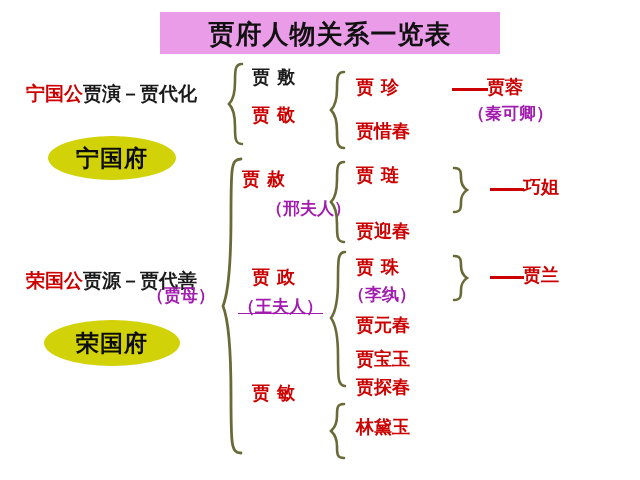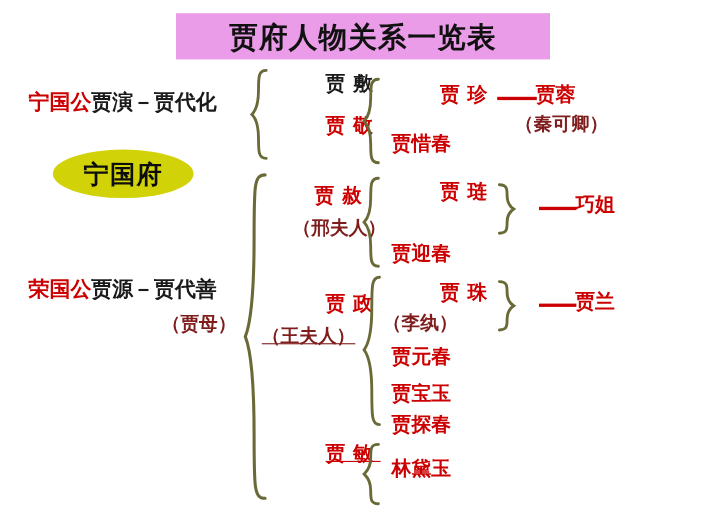--- a/index.html
+++ b/index.html
@@ -48,27 +48,27 @@
 
   
   .node {
     white-space: nowrap;
     font-family: "DejaVu Serif", "Liberation Serif", serif;
     font-weight: bold;
     line-height: 1.05;
   }
   .red   { color: #cc0000; }
   .black { color: #1a1a1a; }
-  .blue  { color: #7f1d1d; }
+  .blue  { color: #a21caf; }
 
   .s20 { font-size: 19px; }
   .s19 { font-size: 18px; }
   .s18 { font-size: 17px; }
 
-  .spaced { letter-spacing: 7px; margin-left: 44px; }
+  .spaced { letter-spacing: 7px; }
 
   
   .oval {
     border-radius: 50%;
     background: #d2d209;
     display: flex;
     align-items: center;
     justify-content: center;
     font-family: "DejaVu Serif", "Liberation Serif", serif;
     font-size: 23px;
@@ -116,25 +116,26 @@
     </svg>
   </div>
 
   <div class="abs node s19 red spaced" style="left:356px; top:78px;text-align:center;">贾珍</div>
   <div class="abs node s19 red" style="left:356px; top:122px;text-align:center;">贾惜春</div>
 
   <div class="abs dash-line" style="left:452px; top:88px; width:36px;"></div>
   <div class="abs node s19 red" style="left:487px; top:78px;">贾蓉</div>
   <div class="abs node s18 blue" style="left:468px; top:105px;">（秦可卿）</div>
 
-  <div class="abs node s20" style="left:26px; top:254px;text-align:right;">
+  <div class="abs node s20" style="left:26px; top:271px;text-align:right;">
     <span class="red">荣国公</span><span class="black">贾源－贾代善</span>
   </div>
   <div class="abs node s18 blue" style="left:147px; top:287px;">（贾母）</div>
 
+  <div class="abs oval" style="left:44px; top:320px; width:136px; height:46px;">荣国府</div>
 
   <div class="abs brace" style="left:222px; top:156px;">
     <svg width="22" height="300" viewBox="0 0 22 300">
       <path d="M19 3 C9 3 9 12 9 60 C9 118 5 140 1 150 C5 160 9 182 9 240 C9 288 9 297 19 297" fill="none" stroke="#6a6a38" stroke-width="2.8" stroke-linecap="round"></path>
     </svg>
   </div>
 
   <div class="abs node s19 red spaced" style="left:242px; top:170px;">贾赦</div>
   <div class="abs node s18 blue" style="left:238px; top:200px;margin-left:28px;">（邢夫人）</div>
 
@@ -171,21 +172,21 @@
   <div class="abs node s19 red" style="left:356px; top:378px;">贾探春</div>
 
   <div class="abs brace" style="left:452px; top:254px;">
     <svg width="16" height="48" viewBox="0 0 16 48">
       <path d="M2 2 C9 2 9 6 9 12 C9 19 12 22 15 24 C12 26 9 29 9 36 C9 42 9 46 2 46" fill="none" stroke="#6a6a38" stroke-width="2.6" stroke-linecap="round"></path>
     </svg>
   </div>
   <div class="abs dash-line" style="left:490px; top:276px; width:34px;"></div>
   <div class="abs node s19 red" style="left:523px; top:266px;">贾兰</div>
 
-  <div class="abs node s19 red spaced" style="left:252px; top:404px;text-decoration:underline;">贾敏</div>
+  <div class="abs node s19 red spaced" style="left:252px; top:384px;">贾敏</div>
 
   <div class="abs brace" style="left:330px; top:402px;">
     <svg width="16" height="60" viewBox="0 0 16 60">
       <path d="M14 2 C7 2 7 6 7 14 C7 24 3 27 1 29 C3 31 7 34 7 44 C7 52 7 56 14 56" fill="none" stroke="#6a6a38" stroke-width="2.6" stroke-linecap="round"></path>
     </svg>
   </div>
   <div class="abs node s19 red" style="left:356px; top:418px;">林黛玉</div>
 
 </div>
 

